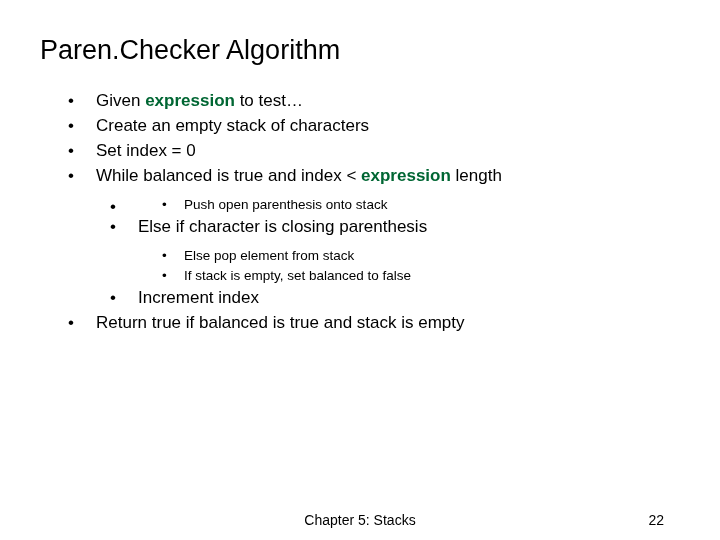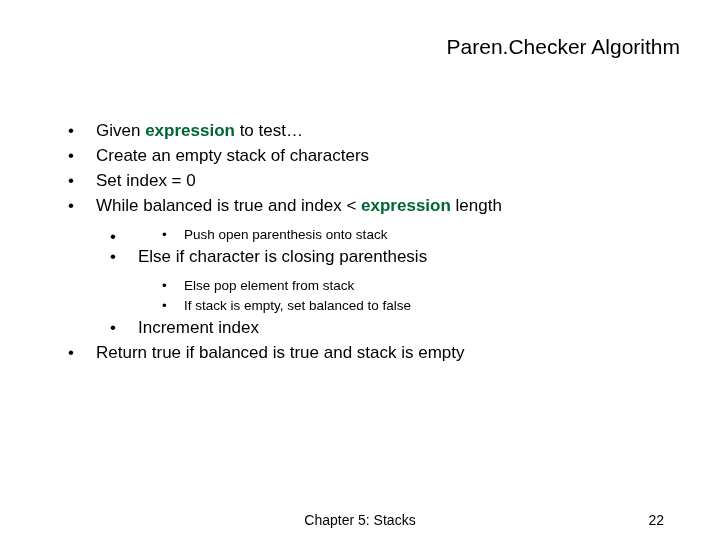--- a/index.html
+++ b/index.html
@@ -6,24 +6,24 @@
   body {
     width: 720px;
     height: 540px;
     background: #ffffff;
     font-family: Arial, Helvetica, sans-serif;
     color: #000;
     position: relative;
     padding: 30px 40px 0 40px;
   }
   .title {
-    text-align: right;
-    font-size: 21px;
+    text-align: left;
+    font-size: 27px;
     font-weight: normal;
-    margin-bottom: 61px;
+    margin-bottom: 24px;
     margin-top: 5px;
   }
   ul { list-style: none; }
   .lvl1 { margin-left: 28px; }
   .lvl1 > li {
     position: relative;
     padding-left: 28px;
     font-size: 17px;
     line-height: 1.35;
     margin-bottom: 2px;

